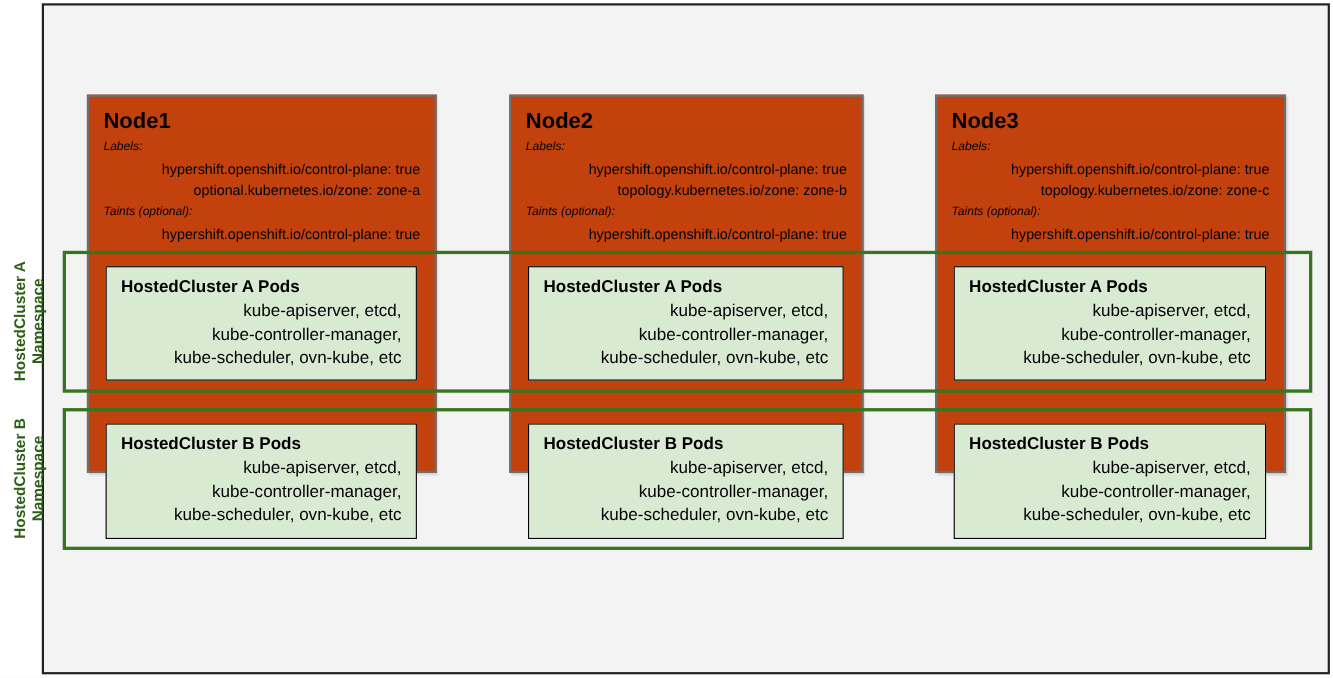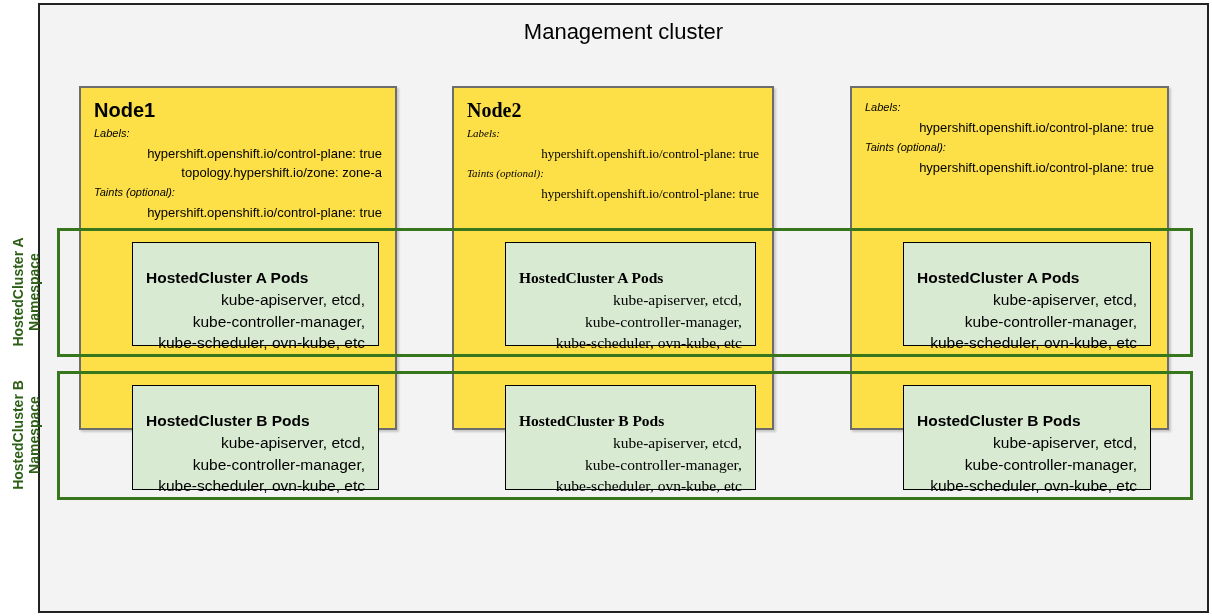--- a/index.html
+++ b/index.html
@@ -27,28 +27,28 @@
     width: 1171px;
     text-align: center;
     font-size: 22px;
     color: #000000;
     z-index: 2;
   }
   .node-box {
     position: absolute;
     top: 86px;
     height: 344px;
-    background: #fde047;
+    background: #c2410c;
     border: 2px solid #6d6d6d;
     box-shadow: 1.5px 1.5px 2px rgba(0,0,0,0.18);
     z-index: 1;
     padding: 9px 13px;
   }
   .node-1 { left: 79px;  width: 318px; }
-  .node-2 { left: 452px; width: 322px; font-family: Liberation Serif, serif; }
+  .node-2 { left: 463px; width: 322px; }
   .node-3 { left: 850px; width: 319px; }
   .node-title {
     font-size: 20px;
     font-weight: bold;
     line-height: 26px;
     color: #000000;
   }
   .meta-heading {
     font-style: italic;
     font-size: 11px;
@@ -59,23 +59,22 @@
     font-size: 13px;
     line-height: 19px;
     color: #000000;
     text-align: right;
   }
   .pods-box {
     position: absolute;
     left: 15px; right: 16px;
     background: #d9ead3;
     border: 1.5px solid #000000;
-    padding: 24px 13px;
+    padding: 7px 13px;
     z-index: 3;
-    margin-left: 36px;
   }
   .pods-a { top: 154px; height: 104px; }
   .pods-b { top: 297px; height: 105px; }
   .pods-title {
     font-size: 15.5px;
     font-weight: bold;
     line-height: 22px;
     color: #000000;
   }
   .pods-line {
@@ -112,27 +111,26 @@
   .ns-label-a { top: 292px; }
   .ns-label-b { top: 435px; }
 </style>
 </head>
 <body>
 
 <div class="canvas">
 
   <div class="outer-box"></div>
 
-  <div class="diagram-title">Management cluster</div>
 
   <div class="node-box node-1">
     <div class="node-title">Node1</div>
     <div class="meta-heading">Labels:</div>
     <div class="meta-line">hypershift.openshift.io/control-plane: true</div>
-    <div class="meta-line">topology.hypershift.io/zone: zone-a</div>
+    <div class="meta-line">optional.kubernetes.io/zone: zone-a</div>
     <div class="meta-heading">Taints (optional):</div>
     <div class="meta-line">hypershift.openshift.io/control-plane: true</div>
 
     <div class="pods-box pods-a">
       <div class="pods-title">HostedCluster A Pods</div>
       <div class="pods-line">kube-apiserver, etcd,</div>
       <div class="pods-line">kube-controller-manager,</div>
       <div class="pods-line">kube-scheduler, ovn-kube, etc</div>
     </div>
 
@@ -141,41 +139,44 @@
       <div class="pods-line">kube-apiserver, etcd,</div>
       <div class="pods-line">kube-controller-manager,</div>
       <div class="pods-line">kube-scheduler, ovn-kube, etc</div>
     </div>
   </div>
 
   <div class="node-box node-2">
     <div class="node-title">Node2</div>
     <div class="meta-heading">Labels:</div>
     <div class="meta-line">hypershift.openshift.io/control-plane: true</div>
+    <div class="meta-line">topology.kubernetes.io/zone: zone-b</div>
     <div class="meta-heading">Taints (optional):</div>
     <div class="meta-line">hypershift.openshift.io/control-plane: true</div>
 
     <div class="pods-box pods-a">
       <div class="pods-title">HostedCluster A Pods</div>
       <div class="pods-line">kube-apiserver, etcd,</div>
       <div class="pods-line">kube-controller-manager,</div>
       <div class="pods-line">kube-scheduler, ovn-kube, etc</div>
     </div>
 
     <div class="pods-box pods-b">
       <div class="pods-title">HostedCluster B Pods</div>
       <div class="pods-line">kube-apiserver, etcd,</div>
       <div class="pods-line">kube-controller-manager,</div>
       <div class="pods-line">kube-scheduler, ovn-kube, etc</div>
     </div>
   </div>
 
   <div class="node-box node-3">
+    <div class="node-title">Node3</div>
     <div class="meta-heading">Labels:</div>
     <div class="meta-line">hypershift.openshift.io/control-plane: true</div>
+    <div class="meta-line">topology.kubernetes.io/zone: zone-c</div>
     <div class="meta-heading">Taints (optional):</div>
     <div class="meta-line">hypershift.openshift.io/control-plane: true</div>
 
     <div class="pods-box pods-a">
       <div class="pods-title">HostedCluster A Pods</div>
       <div class="pods-line">kube-apiserver, etcd,</div>
       <div class="pods-line">kube-controller-manager,</div>
       <div class="pods-line">kube-scheduler, ovn-kube, etc</div>
     </div>
 

